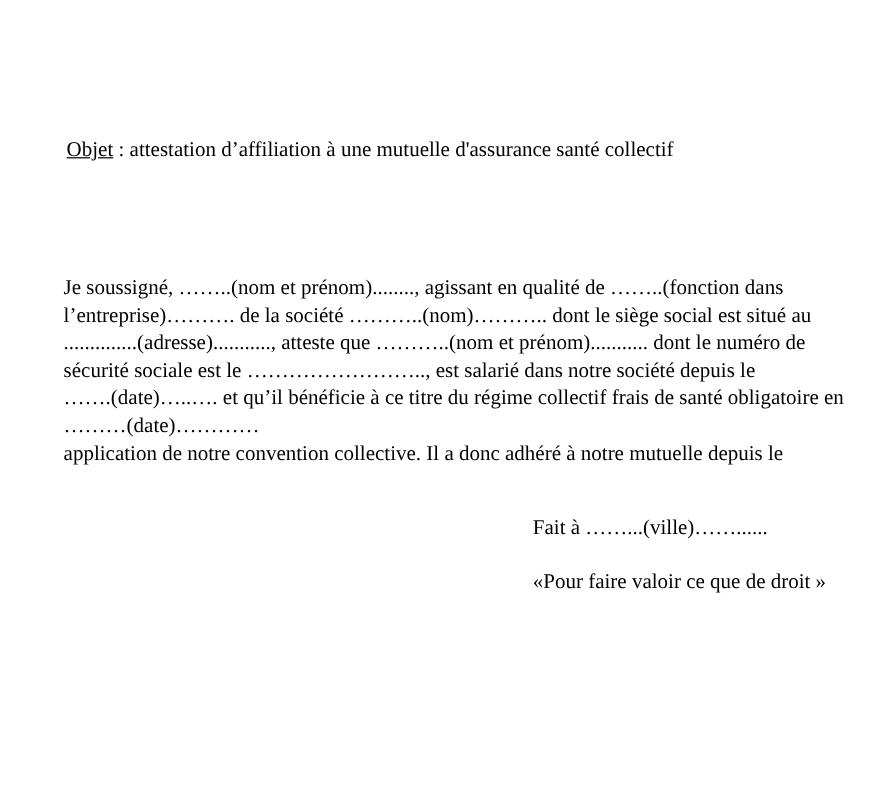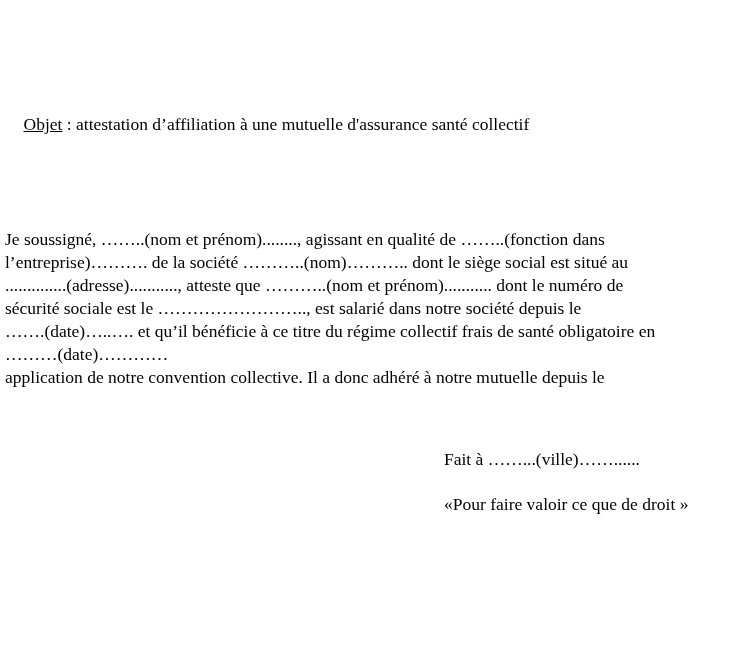--- a/index.html
+++ b/index.html
@@ -20,37 +20,39 @@
   .objet-line {
     position: absolute;
     left: 6px;
     top: 90px;
     font-size: 17.5px;
     line-height: 23px;
     white-space: pre;
   }
   .objet-label {
     text-decoration: underline;
+    margin-left: 32px;
   }
   .body-paragraph {
     position: absolute;
     left: 5px;
     top: 228px;
     width: 730px;
     font-size: 17.5px;
     line-height: 23px;
   }
   .paragraph-line {
     white-space: pre;
     height: 23px;
+    margin-left: 48px;
   }
   .closing-block {
     position: absolute;
     left: 444px;
-    top: 448px;
+    top: 428px;
     font-size: 17.5px;
     line-height: 23px;
   }
   .closing-line {
     white-space: pre;
     height: 23px;
     margin-bottom: 22px;
   }
 </style>
 </head>

